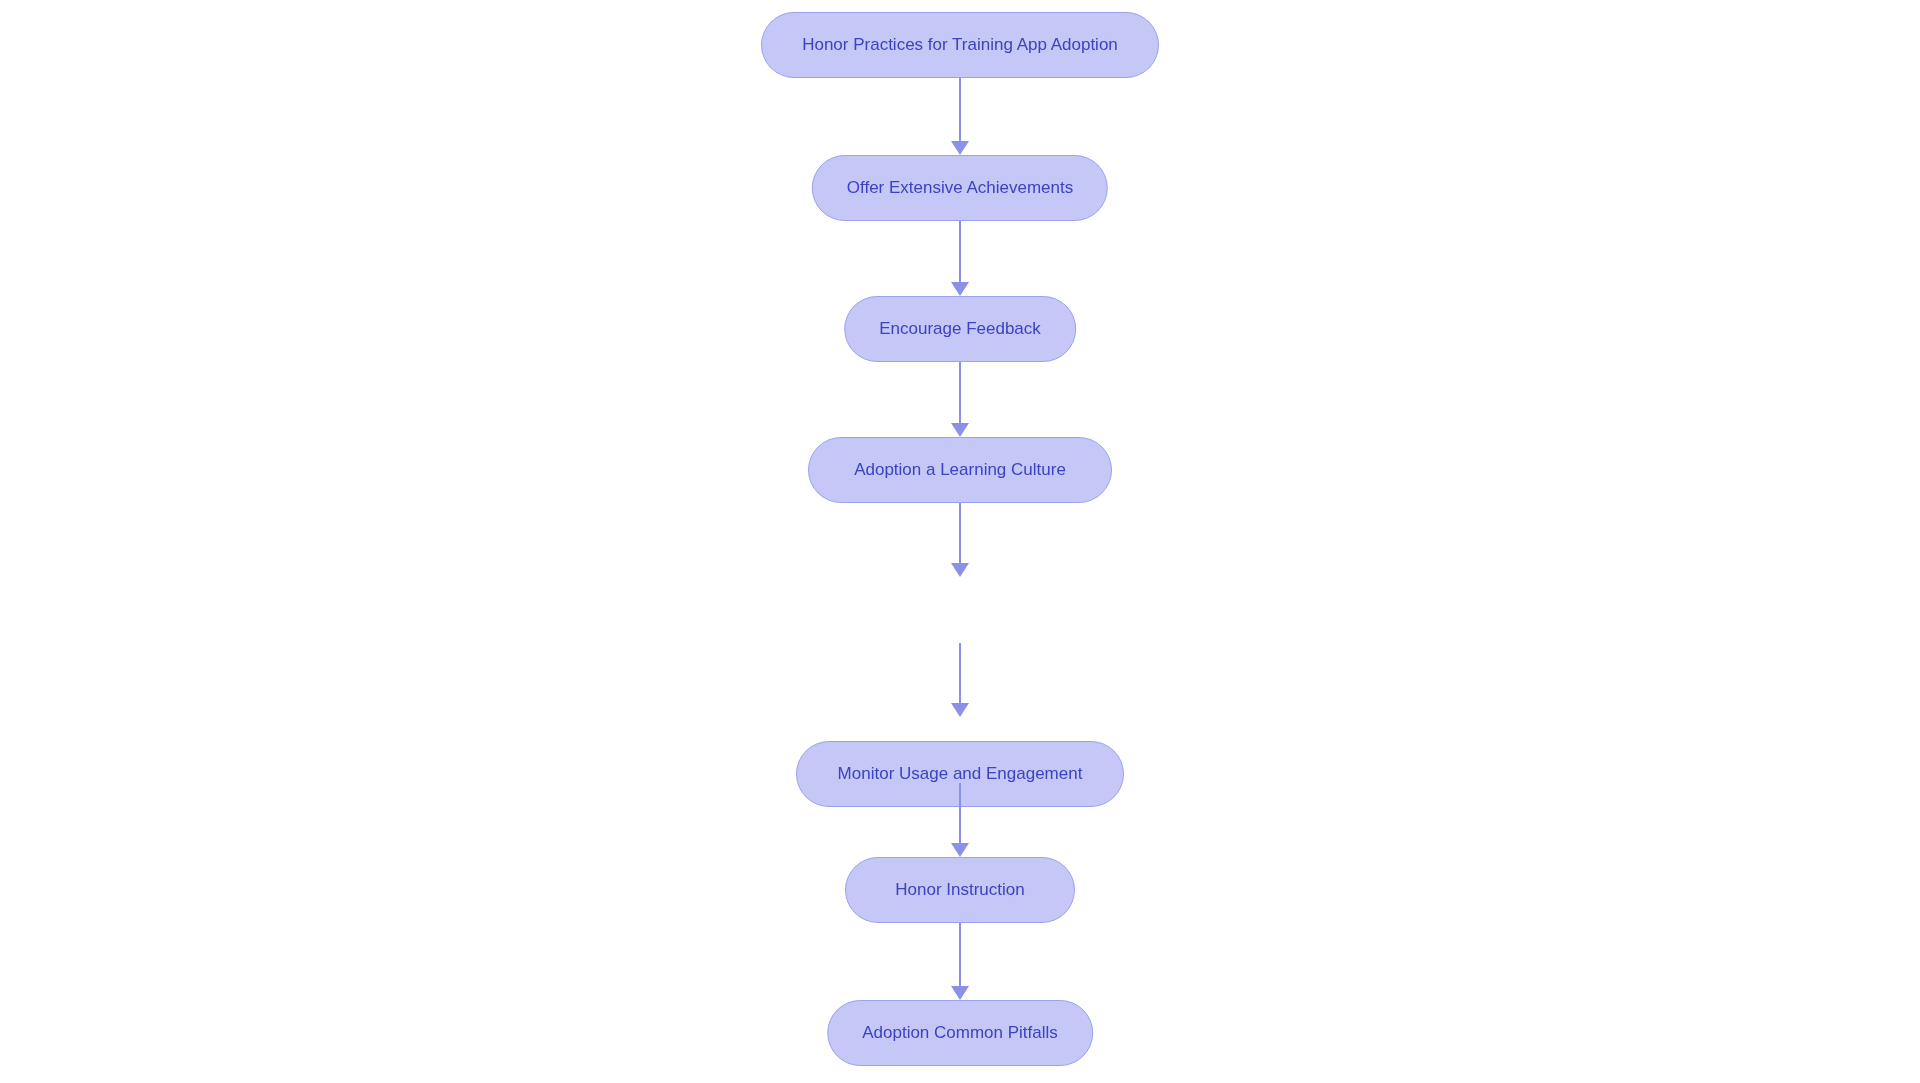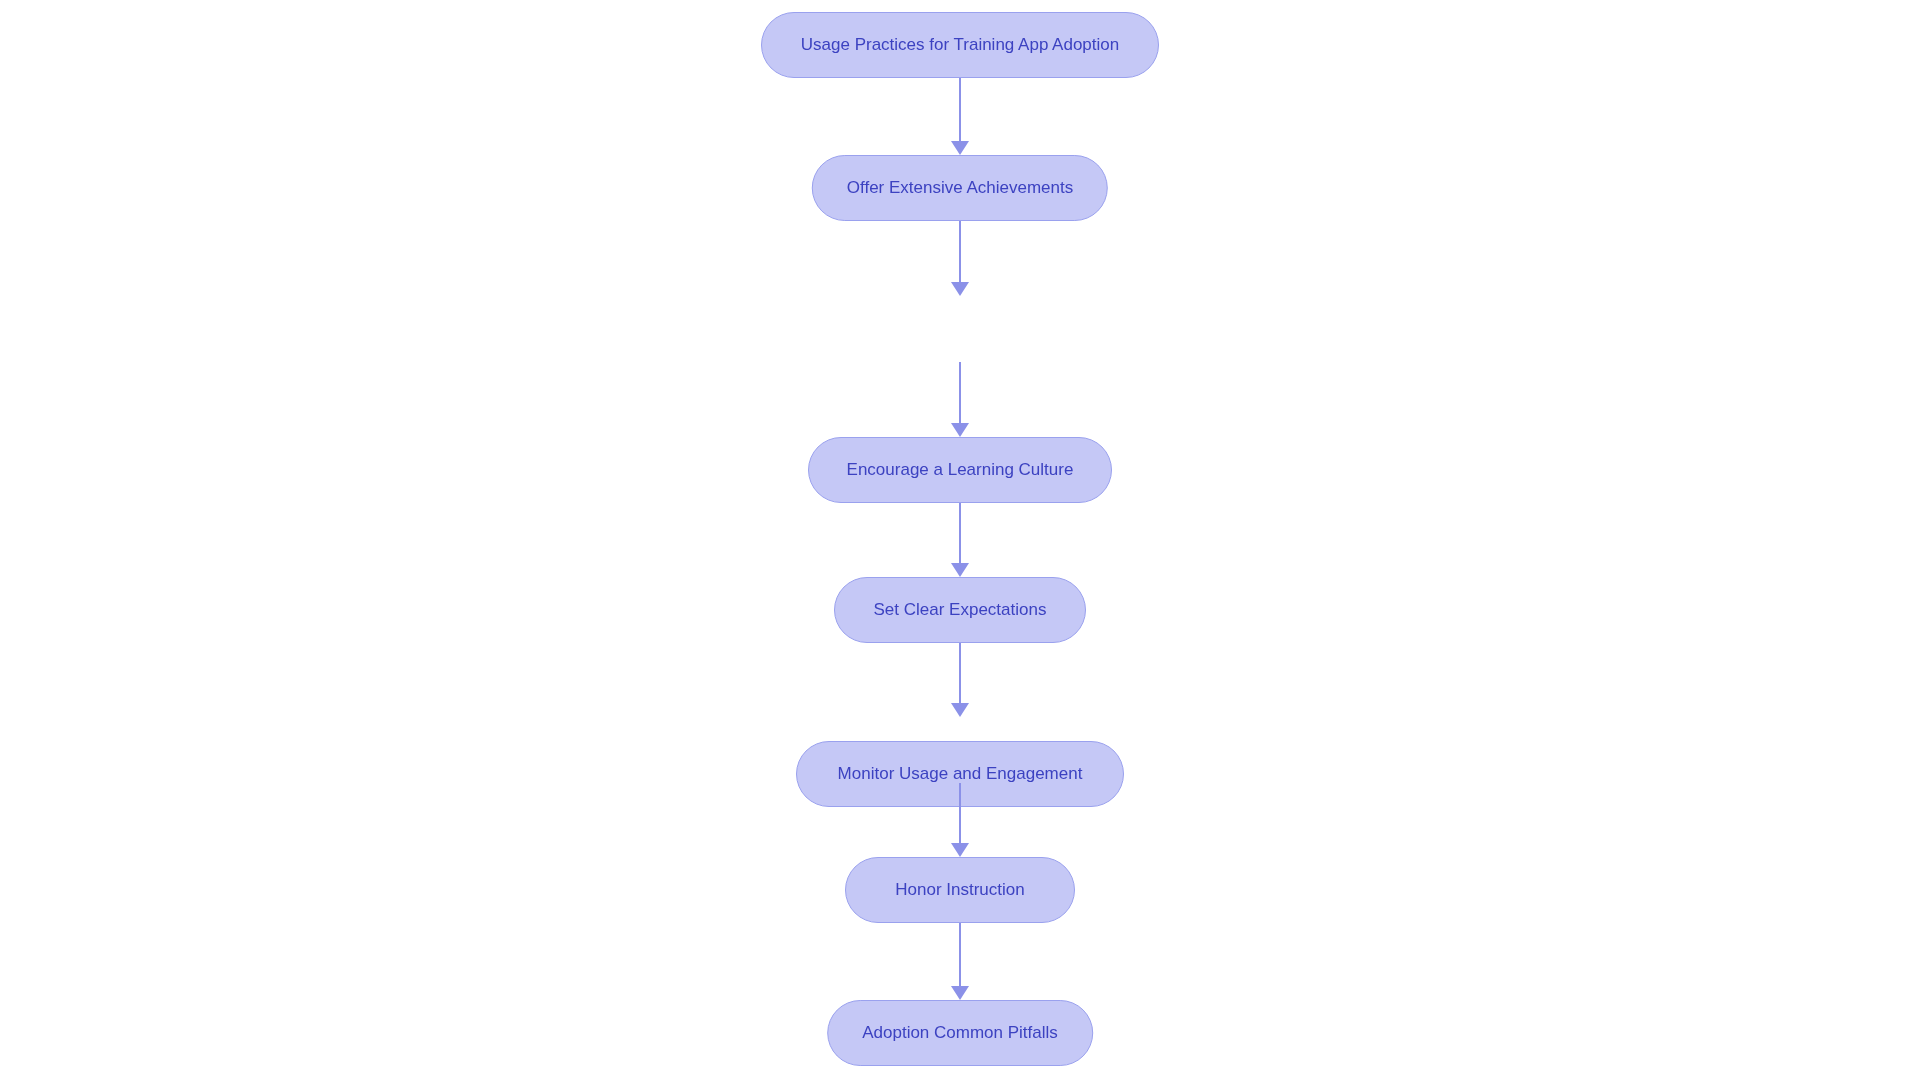--- a/index.html
+++ b/index.html
@@ -79,48 +79,48 @@
   .a3 { top: 503px; height: 74px; }
   .a4 { top: 643px; height: 74px; }
   .a5 { top: 783px; height: 74px; }
   .a6 { top: 923px; height: 77px; }
 </style>
 </head>
 <body>
 
 <div class="canvas">
 
-  <div class="flow-node n0">Usage Practices for Training App Adoption</div>
+  <div class="flow-node n0">Honor Practices for Training App Adoption</div>
 
   <div class="flow-arrow a0">
     <div class="shaft"></div>
     <div class="head"></div>
   </div>
 
   <div class="flow-node n1">Offer Extensive Achievements</div>
 
   <div class="flow-arrow a1">
     <div class="shaft"></div>
     <div class="head"></div>
   </div>
 
+  <div class="flow-node n2">Encourage Feedback</div>
 
   <div class="flow-arrow a2">
     <div class="shaft"></div>
     <div class="head"></div>
   </div>
 
-  <div class="flow-node n3">Encourage a Learning Culture</div>
+  <div class="flow-node n3">Adoption a Learning Culture</div>
 
   <div class="flow-arrow a3">
     <div class="shaft"></div>
     <div class="head"></div>
   </div>
 
-  <div class="flow-node n4">Set Clear Expectations</div>
 
   <div class="flow-arrow a4">
     <div class="shaft"></div>
     <div class="head"></div>
   </div>
 
   <div class="flow-node n5">Monitor Usage and Engagement</div>
 
   <div class="flow-arrow a5">
     <div class="shaft"></div>

